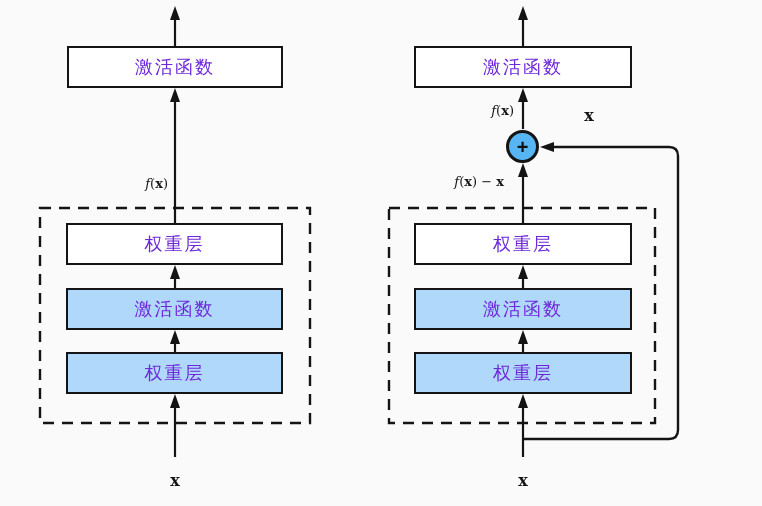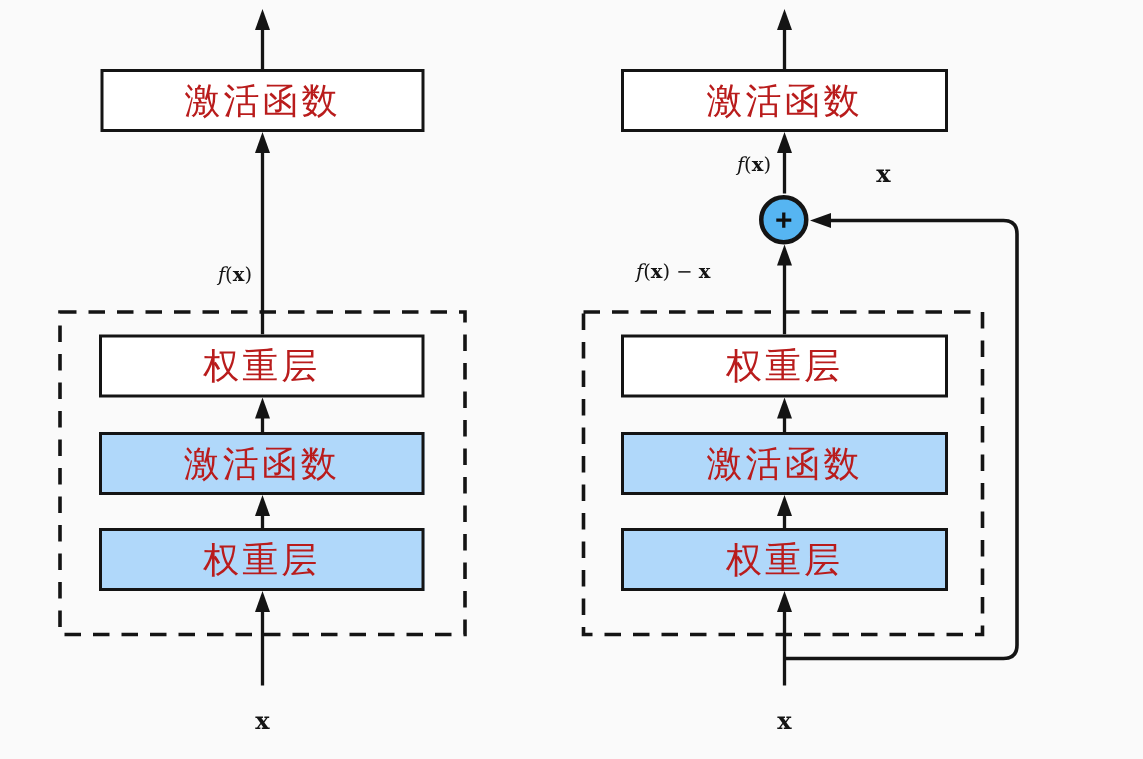--- a/index.html
+++ b/index.html
@@ -5,21 +5,21 @@
   html,body{margin:0;padding:0;background:#fafafa;}
   .canvas{
     position:relative;width:762px;height:506px;background:#fafafa;
     font-family:"Liberation Sans",sans-serif;overflow:hidden;color:#111;
   }
   .lines{position:absolute;left:0;top:0;}
   .block{
     position:absolute;height:42px;box-sizing:border-box;
     display:flex;align-items:center;justify-content:center;
     background:#fff;border:2px solid #141414;
-    font-size:24px;letter-spacing:2px;color:#b91c1c;
+    font-size:18px;letter-spacing:2px;color:#6d28d9;
   }
   .block.blue{background:var(--block_blue,#b0d8fa);}
   .sum{
     position:absolute;width:33px;height:33px;box-sizing:border-box;
     border:3px solid #141414;border-radius:50%;
     background:var(--sum_blue,#56b5f2);
     display:flex;align-items:center;justify-content:center;
     font-size:20px;font-weight:bold;color:#101010;line-height:1;
   }
   .mathlabel{
@@ -90,21 +90,21 @@
   <div class="xlabel" style="left:159px;top:471px;width:32px;">x</div>
 
   <div class="block" style="left:414px;top:46px;width:218px;">激活函数</div>
 
   <div class="mathlabel" style="left:464px;top:103px;width:50px;text-align:right;"><span class="it">f</span><span>(</span><span class="bx">x</span><span>)</span></div>
 
   <div class="sum" style="left:506px;top:130px;">+</div>
 
   <div class="xlabel" style="left:576px;top:106px;width:26px;">x</div>
 
-  <div class="mathlabel" style="left:424px;top:174px;width:90px;"><span class="it">f</span><span>(</span><span class="bx">x</span><span>)</span><span> − </span><span class="bx">x</span></div>
+  <div class="mathlabel" style="left:414px;top:174px;width:90px;text-align:right;"><span class="it">f</span><span>(</span><span class="bx">x</span><span>)</span><span> − </span><span class="bx">x</span></div>
 
   <div></div>
 
   <div class="block" style="left:414px;top:223px;width:218px;">权重层</div>
   <div class="block blue" style="left:414px;top:288px;width:218px;">激活函数</div>
   <div class="block blue" style="left:414px;top:352px;width:218px;">权重层</div>
 
   <div class="xlabel" style="left:507px;top:471px;width:32px;">x</div>
 
 </div>

